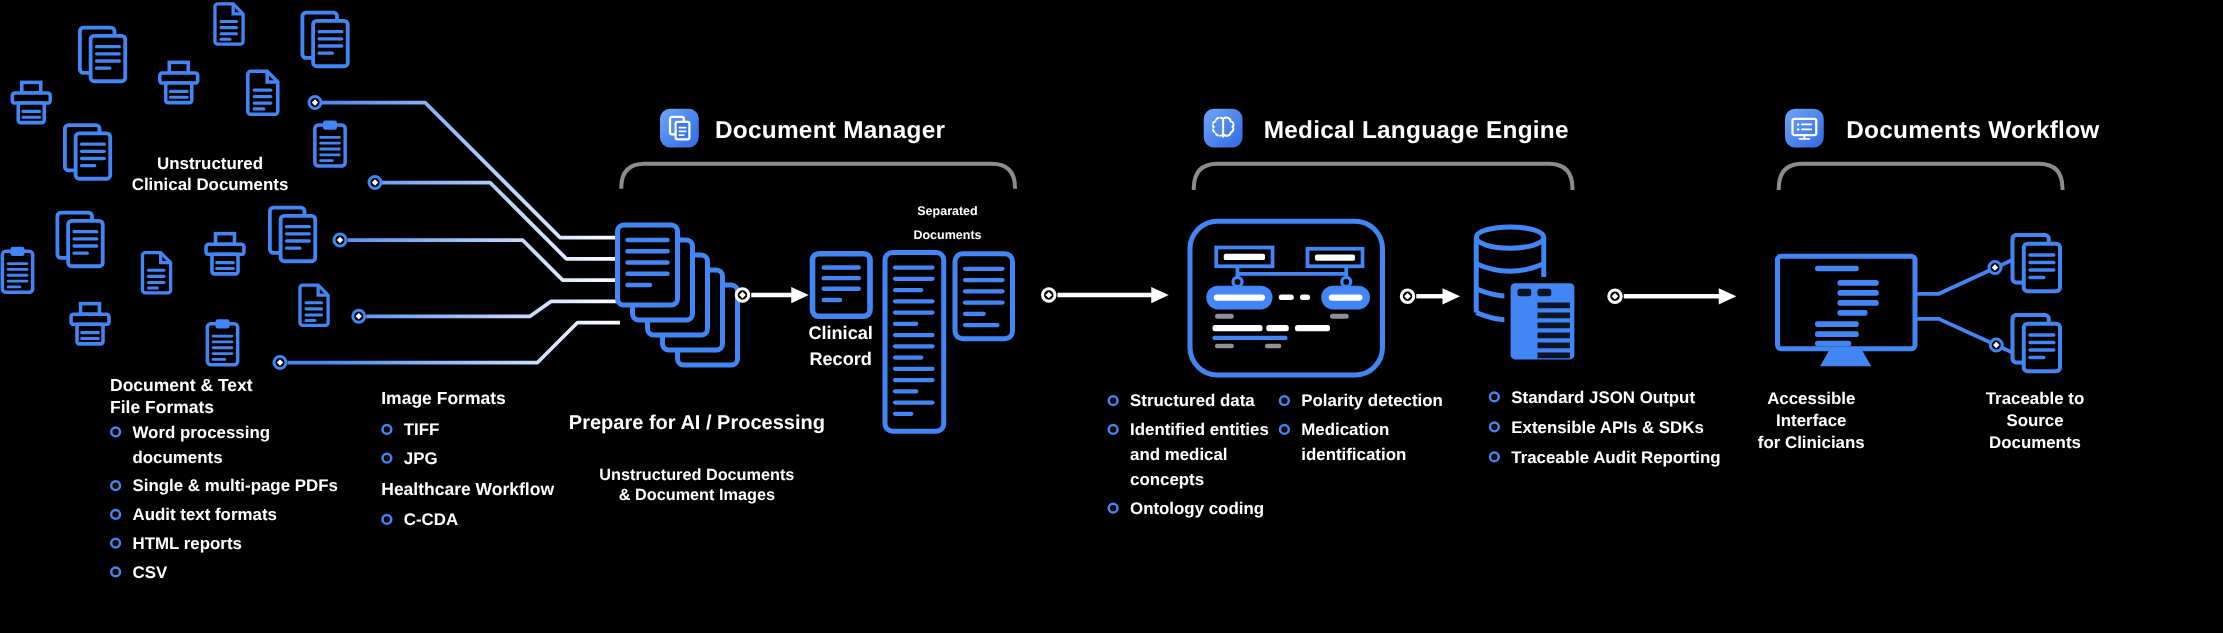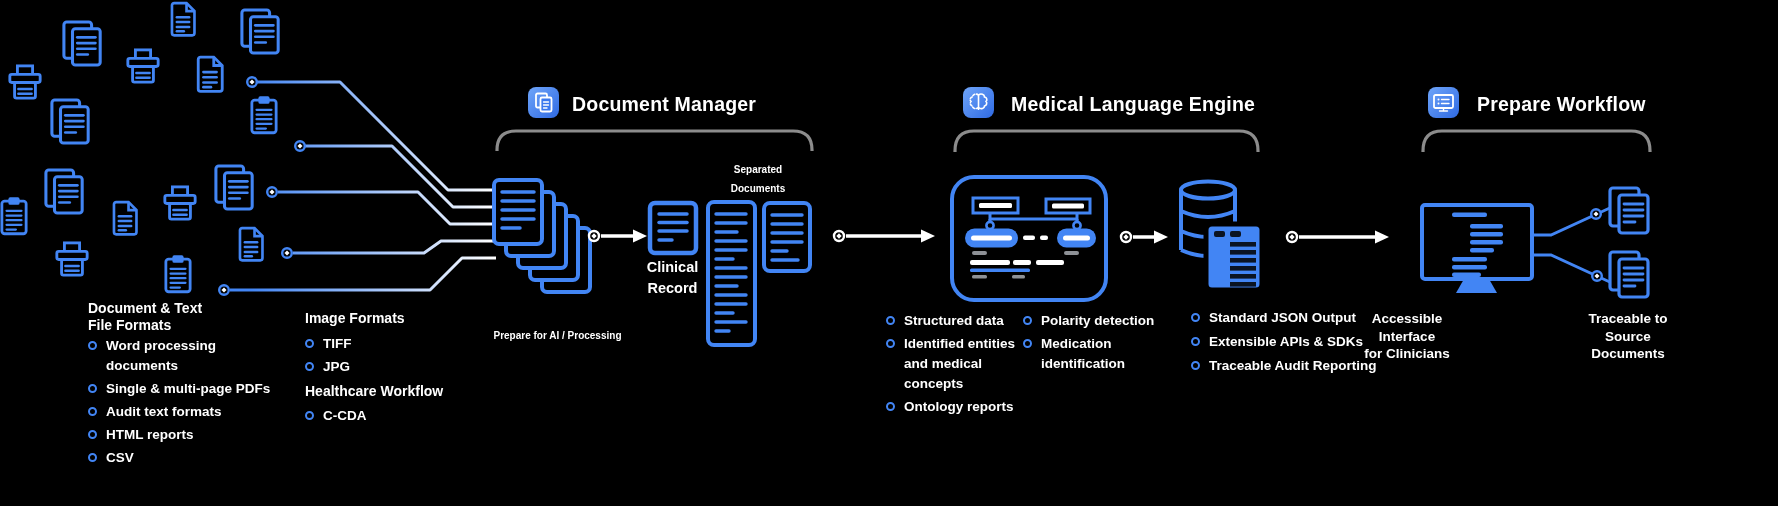--- a/index.html
+++ b/index.html
@@ -332,22 +332,24 @@
       <circle cx="10.5" cy="12.5" r="1" fill="#fff"></circle>
         <circle cx="10.5" cy="16.5" r="1" fill="#fff"></circle>
       <g stroke="#fff" stroke-width="1.4" stroke-linecap="round">
         <path d="M13.5 12.5 h7.5"></path>
           <path d="M13.5 16.5 h7.5"></path>
           <path d="M15.5 21 v2.5"></path>
           <path d="M11.5 24 h8"></path>
       </g>
     </svg>
   </div>
-  <div class="lbl sec-title" style="left:1477px;top:93px;">Prepare Workflow</div>
-
+  <div class="lbl sec-title" style="left:1477px;top:93px;">Documents Workflow</div>
+
+  <div class="lbl center bold small" style="left:98px;top:122px;width:140px;">Unstructured
+Clinical Documents</div>
 
   <div class="lbl list-h" style="left:88px;top:300px;">Document &amp; Text
 File Formats</div>
   <div class="list" style="left:88px;top:336px;">
     <div class="li"><span class="b"></span><span>Word processing
 documents</span></div>
     <div class="li"><span class="b"></span><span>Single &amp; multi-page PDFs</span></div>
     <div class="li"><span class="b"></span><span>Audit text formats</span></div>
     <div class="li"><span class="b"></span><span>HTML reports</span></div>
     <div class="li"><span class="b"></span><span>CSV</span></div>
@@ -358,45 +360,47 @@
     <div class="li"><span class="b"></span><span>TIFF</span></div>
     <div class="li"><span class="b"></span><span>JPG</span></div>
   </div>
 
   <div class="lbl list-h" style="left:305px;top:383px;">Healthcare Workflow</div>
   <div class="list" style="left:305px;top:406px;">
     <div class="li"><span class="b"></span><span>C-CDA</span></div>
   </div>
 
   <div class="lbl center" style="left:450px;top:312px;width:215px;">
-    <div style="font-size:10px;font-weight:700;">Prepare for AI / Processing</div>
+    <div style="font-size:16px;font-weight:700;">Prepare for AI / Processing</div>
+    <div style="font-size:13px;font-weight:600;line-height:16px;margin-top:6px;white-space:pre-line;">Unstructured Documents
+&amp; Document Images</div>
   </div>
   <div class="lbl center" style="left:630px;top:257px;width:85px;font-size:14.5px;font-weight:700;line-height:21px;">Clinical
 Record</div>
   <div class="lbl center" style="left:698px;top:160px;width:120px;font-size:10px;font-weight:700;line-height:19px;">Separated
 Documents</div>
 
   <div class="list" style="left:886px;top:311px;">
     <div class="li"><span class="b"></span><span>Structured data</span></div>
     <div class="li"><span class="b"></span><span>Identified entities
 and medical
 concepts</span></div>
-    <div class="li"><span class="b"></span><span>Ontology reports</span></div>
+    <div class="li"><span class="b"></span><span>Ontology coding</span></div>
   </div>
   <div class="list" style="left:1191px;top:308px;gap:4px;">
     <div class="li"><span class="b"></span><span>Standard JSON Output</span></div>
     <div class="li"><span class="b"></span><span>Extensible APIs &amp; SDKs</span></div>
     <div class="li"><span class="b"></span><span>Traceable Audit Reporting</span></div>
   </div>
   <div class="list" style="left:1023px;top:311px;">
     <div class="li"><span class="b"></span><span>Polarity detection</span></div>
     <div class="li"><span class="b"></span><span>Medication
 identification</span></div>
   </div>
 
-  <div class="lbl center bold small" style="left:1346px;top:310px;width:122px;line-height:17.5px;">Accessible
+  <div class="lbl center bold small" style="left:1388px;top:310px;width:122px;line-height:17.5px;">Accessible
 Interface
 for Clinicians</div>
   <div class="lbl center bold small" style="left:1567px;top:310px;width:122px;line-height:17.5px;">Traceable to
 Source
 Documents</div>
 
 </div>
 
 </body></html>

